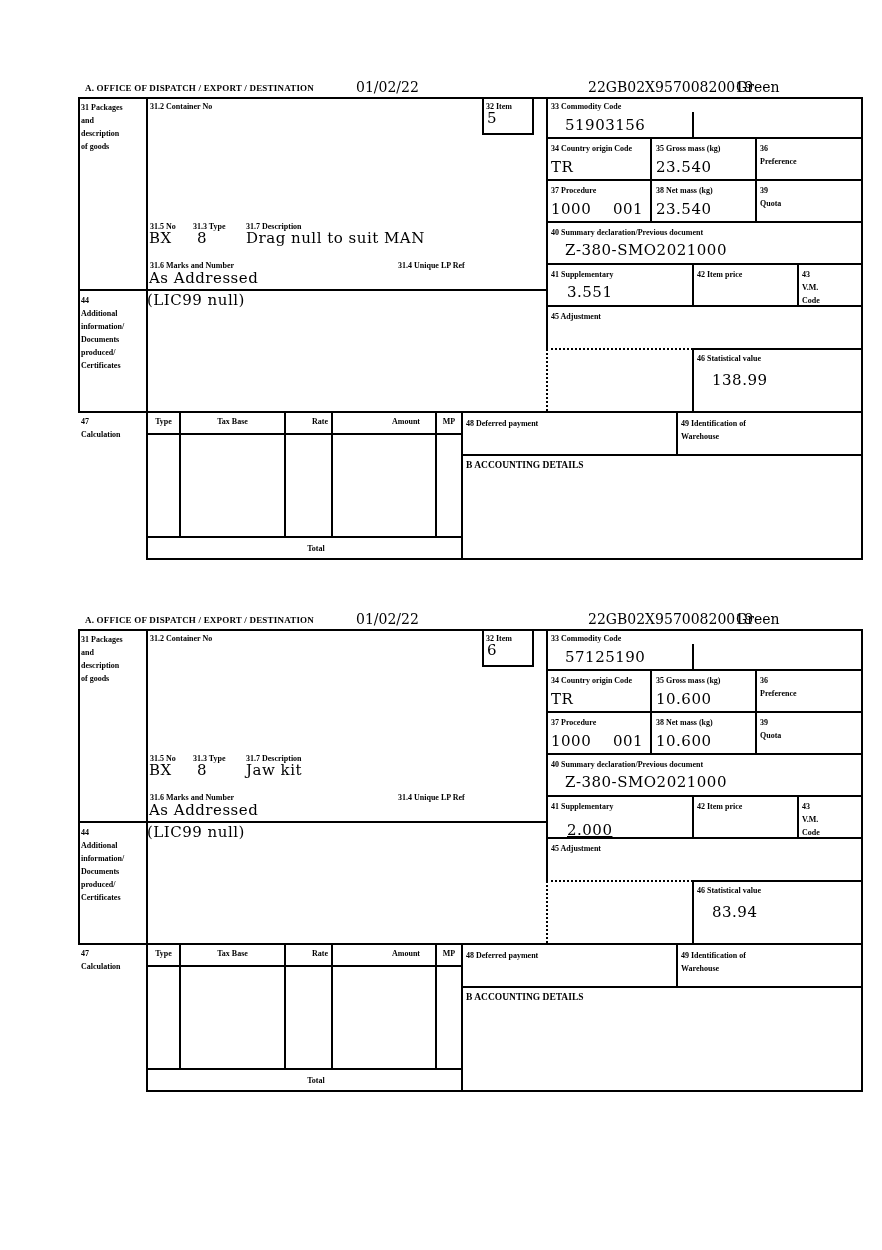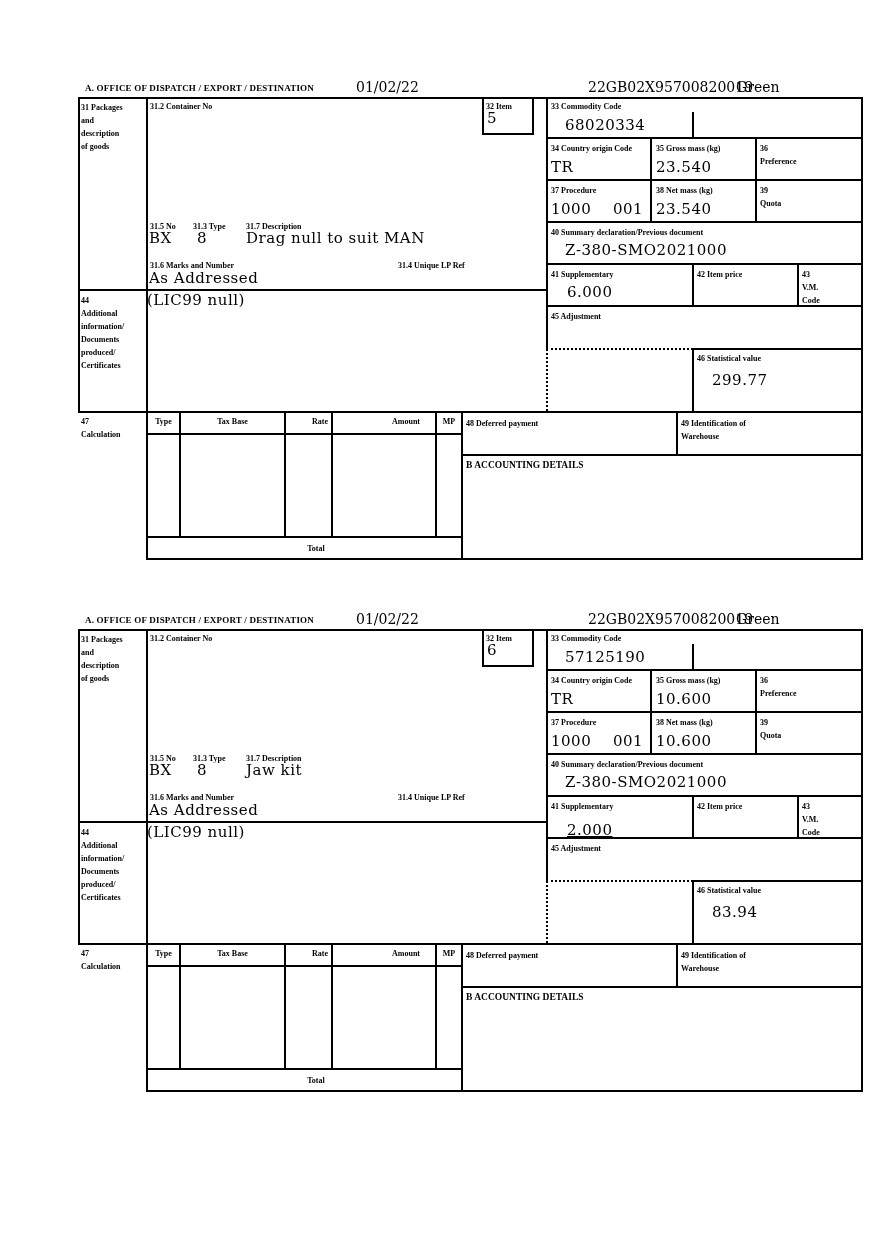--- a/index.html
+++ b/index.html
@@ -80,47 +80,47 @@
     <div class="dot-h" style="left:546px;top:267px;width:147px;"></div>
     <div class="ln" style="left:692px;top:267px;width:171px;height:2px;"></div>
     <div class="ln" style="left:650px;top:56px;width:2px;height:86px;"></div>
     <div class="ln" style="left:755px;top:56px;width:2px;height:86px;"></div>
     <div class="ln" style="left:692px;top:182px;width:2px;height:44px;"></div>
     <div class="ln" style="left:797px;top:182px;width:2px;height:44px;"></div>
     <div class="ln" style="left:692px;top:267px;width:2px;height:65px;"></div>
     <div class="ln" style="left:692px;top:31px;width:2px;height:26px;"></div>
 
     <div class="lbl" style="left:551px;top:19px;">33 Commodity Code</div>
-    <div class="val" style="left:565px;top:36px;">68020334</div>
+    <div class="val" style="left:565px;top:36px;">51903156</div>
 
     <div class="lbl" style="left:551px;top:61px;">34 Country origin Code</div>
     <div class="val" style="left:551px;top:78px;">TR</div>
     <div class="lbl" style="left:656px;top:61px;">35 Gross mass (kg)</div>
     <div class="val" style="left:656px;top:78px;">23.540</div>
     <div class="lbl" style="left:760px;top:61px;">36 Preference</div>
 
     <div class="lbl" style="left:551px;top:103px;">37 Procedure</div>
     <div class="val" style="left:551px;top:120px;">1000</div>
     <div class="val" style="left:613px;top:120px;">001</div>
     <div class="lbl" style="left:656px;top:103px;">38 Net mass (kg)</div>
     <div class="val" style="left:656px;top:120px;">23.540</div>
     <div class="lbl" style="left:760px;top:103px;">39 Quota</div>
 
     <div class="lbl" style="left:551px;top:145px;">40 Summary declaration/Previous document</div>
     <div class="val" style="left:565px;top:161px;">Z-380-SMO2021000</div>
 
     <div class="lbl" style="left:551px;top:187px;">41 Supplementary</div>
-    <div class="val" style="left:567px;top:203px;">6.000</div>
+    <div class="val" style="left:567px;top:203px;">3.551</div>
     <div class="lbl" style="left:697px;top:187px;">42 Item price</div>
     <div class="lbl" style="left:802px;top:187px;">43 V.M. Code</div>
 
     <div class="lbl" style="left:551px;top:229px;">45 Adjustment</div>
 
     <div class="lbl" style="left:697px;top:271px;">46 Statistical value</div>
-    <div class="val" style="left:712px;top:291px;">299.77</div>
+    <div class="val" style="left:712px;top:291px;">138.99</div>
 
     <div class="ln" style="left:179px;top:330px;width:2px;height:127px;"></div>
     <div class="ln" style="left:284px;top:330px;width:2px;height:127px;"></div>
     <div class="ln" style="left:331px;top:330px;width:2px;height:127px;"></div>
     <div class="ln" style="left:435px;top:330px;width:2px;height:127px;"></div>
     <div class="ln" style="left:461px;top:330px;width:2px;height:149px;"></div>
     <div class="ln" style="left:146px;top:352px;width:317px;height:2px;"></div>
     <div class="ln" style="left:146px;top:455px;width:317px;height:2px;"></div>
 
     <div class="cell-h c" style="left:148px;top:336px;width:31px;">Type</div>

